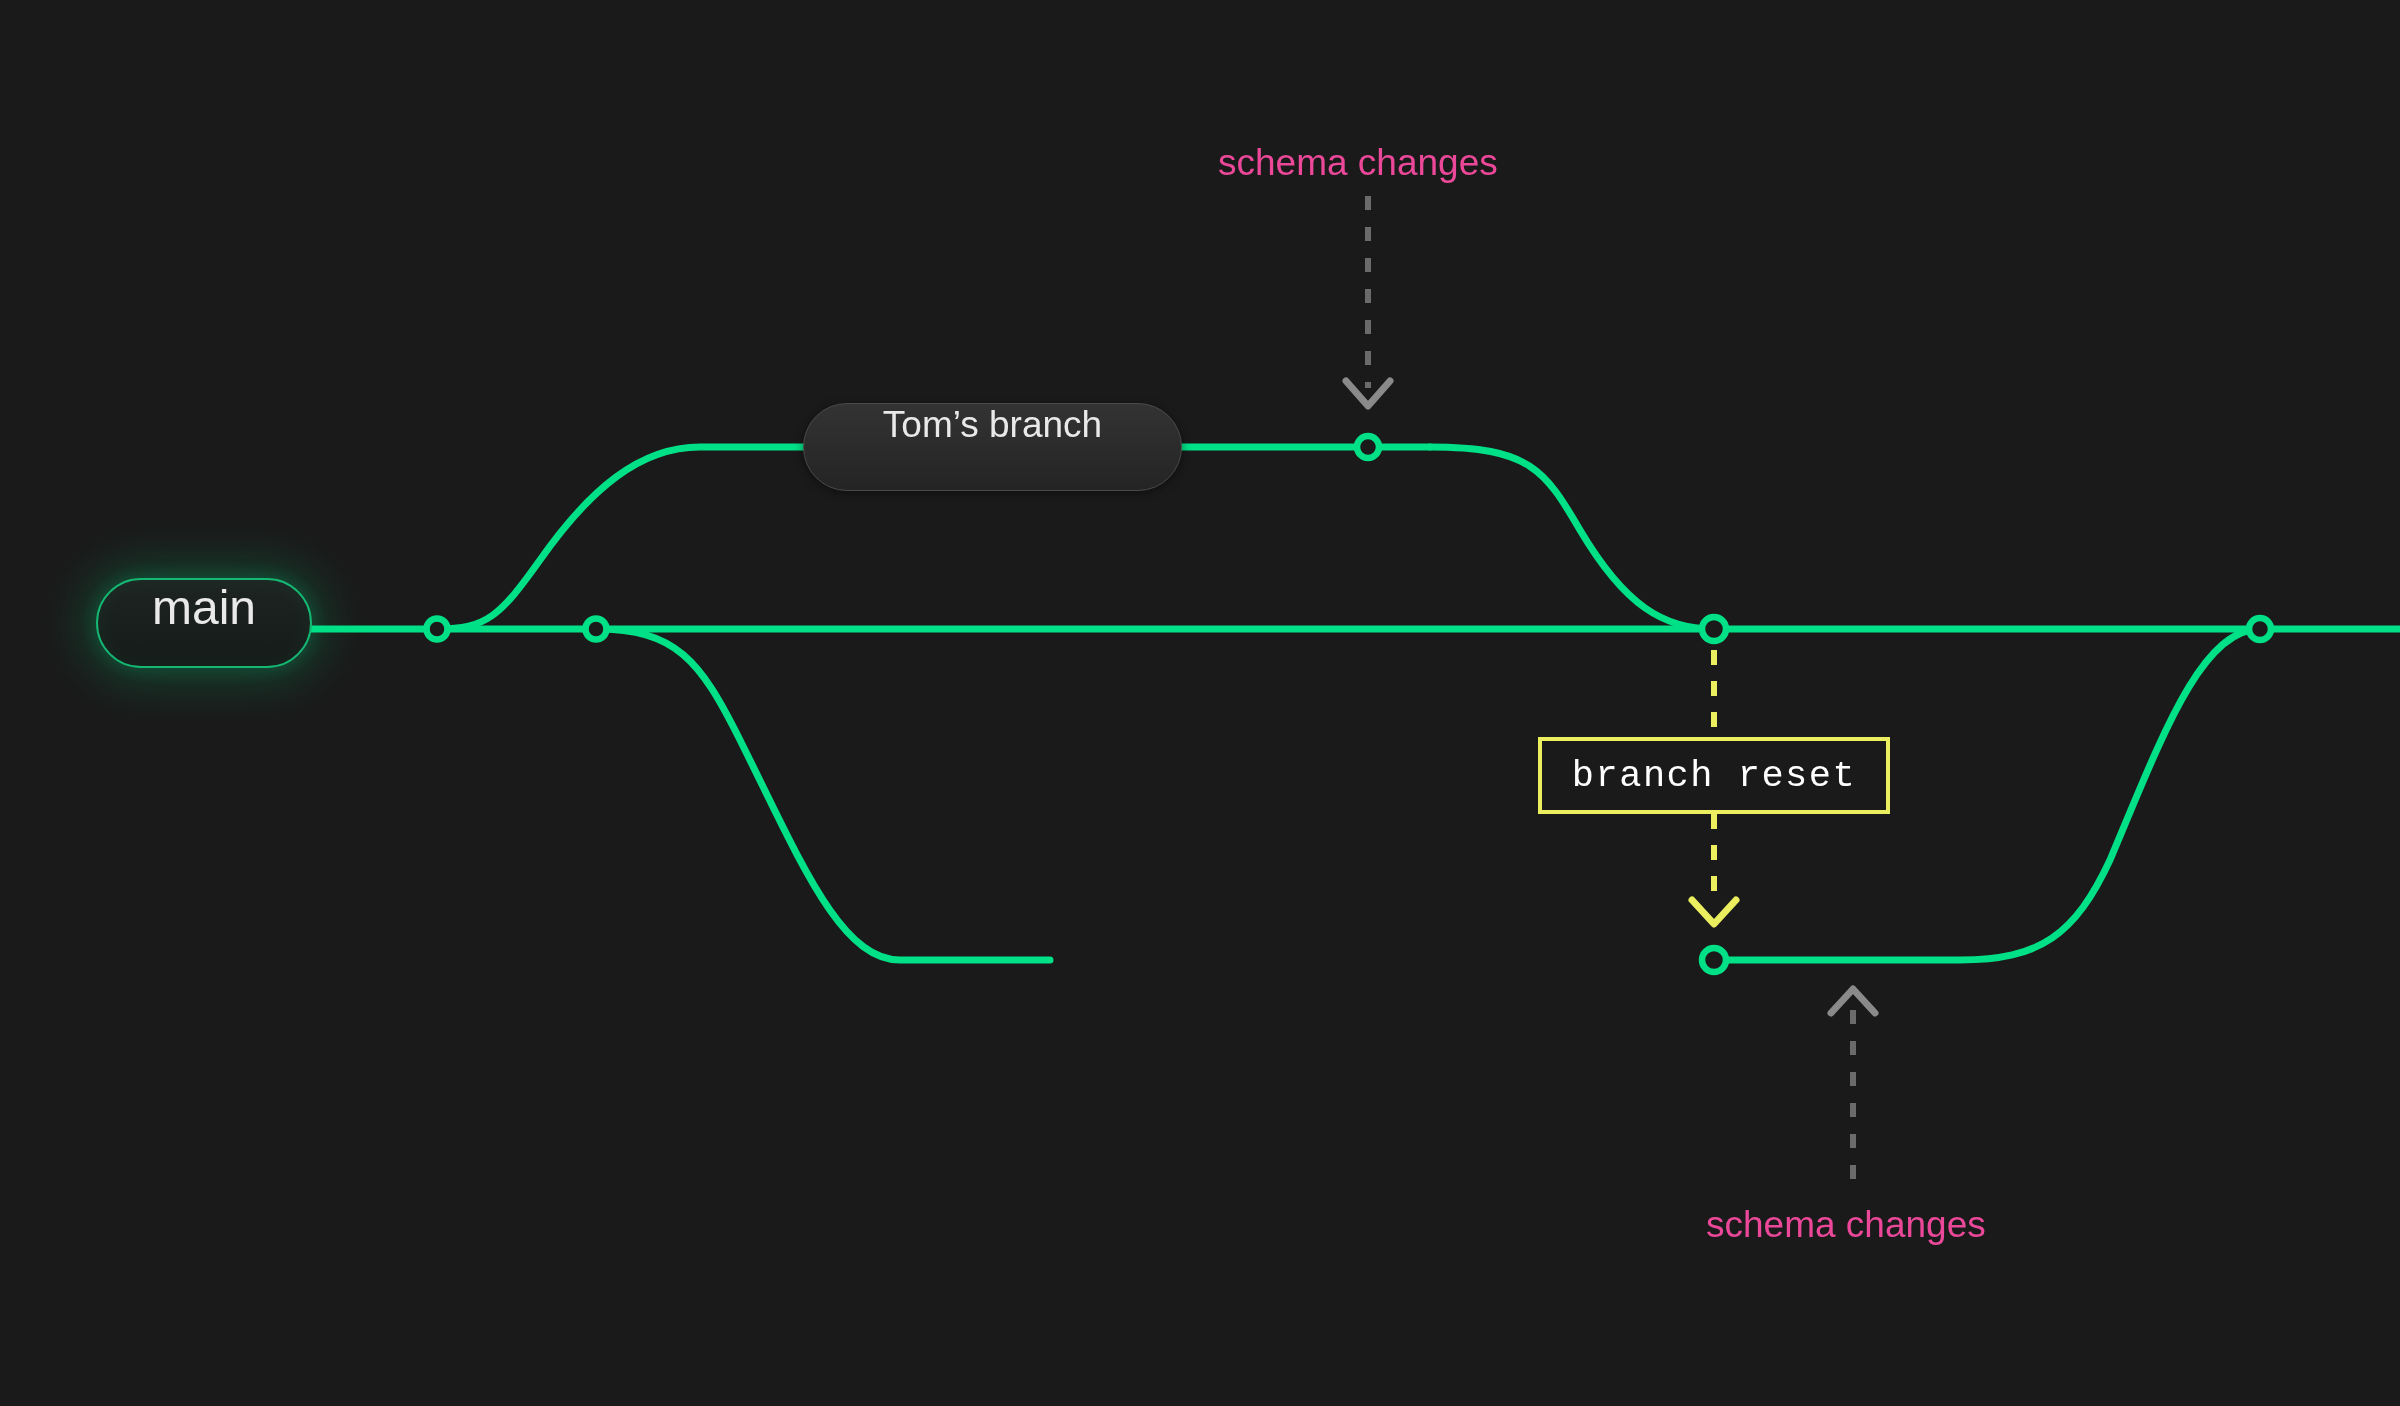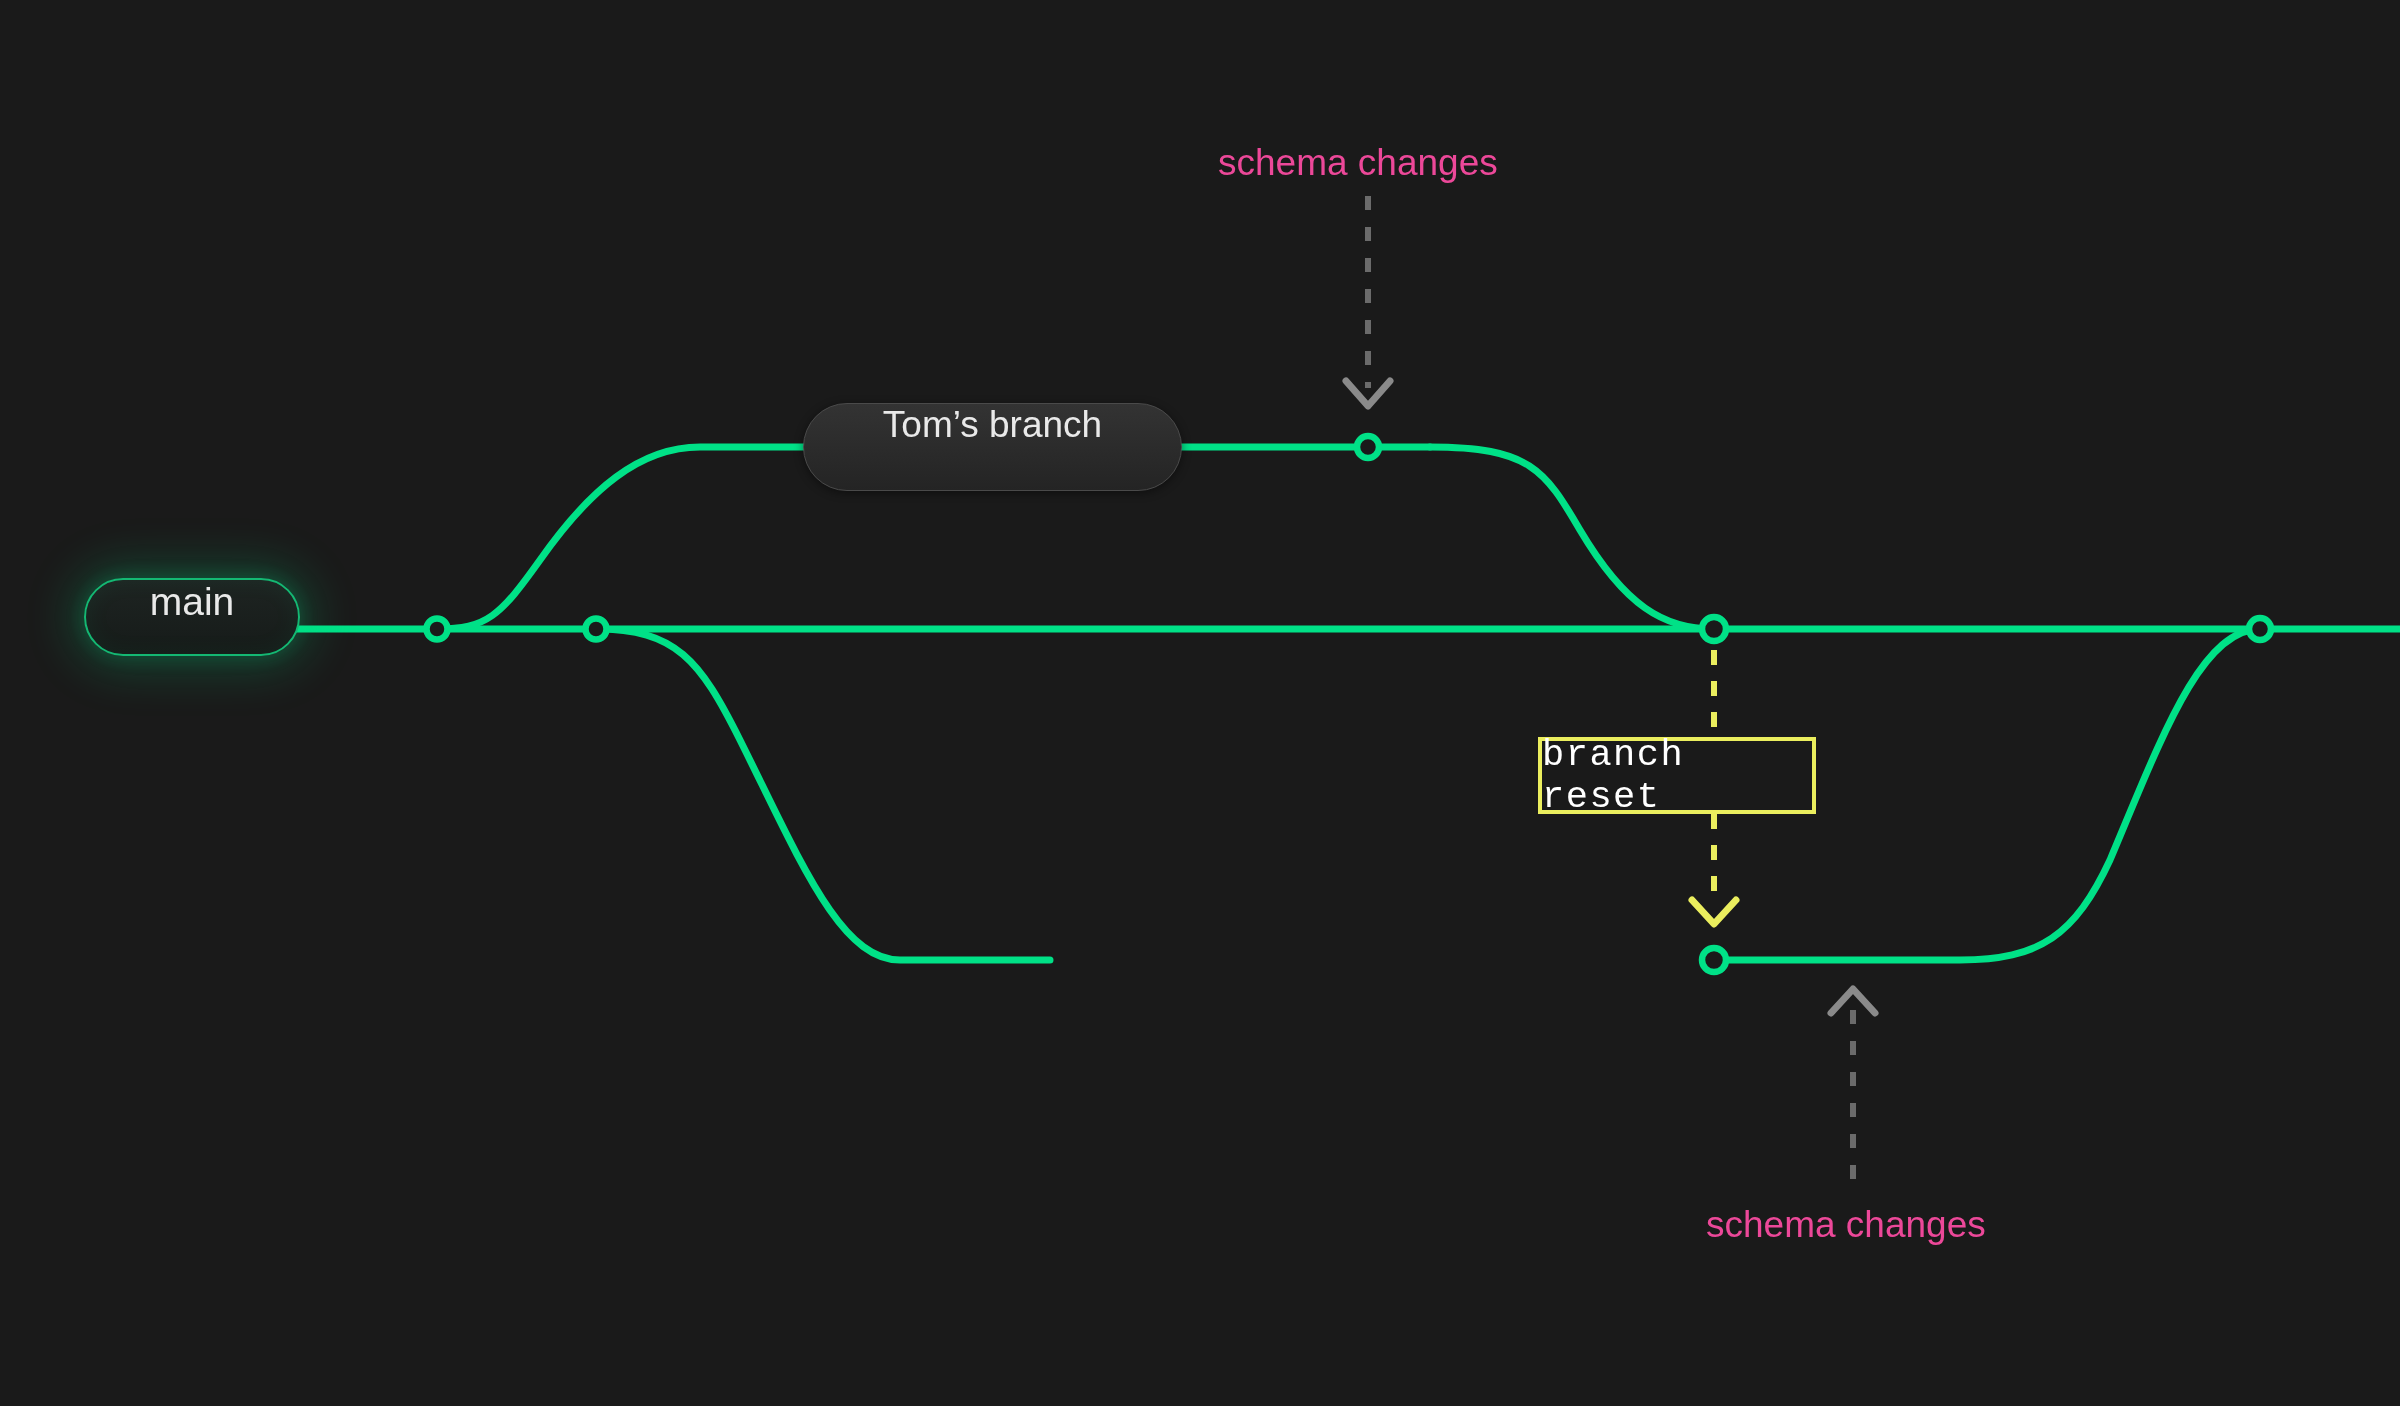--- a/index.html
+++ b/index.html
@@ -33,25 +33,25 @@
     position: absolute;
     display: flex;
     justify-content: center;
     box-sizing: border-box;
     border-radius: 999px;
     color: #e9e9e9;
     white-space: nowrap;
     font-family: "Liberation Sans", sans-serif;
   }
   .pill-main {
-    left: 84px;
+    left: 96px;
     top: 578px;
     width: 216px;
-    height: 78px;
-    font-size: 39px;
+    height: 90px;
+    font-size: 48px;
     background: linear-gradient(180deg, #1e2422 0%, #161b19 100%);
     border: 2px solid #14b873;
     box-shadow: 0 0 48px 14px rgba(0, 225, 135, 0.20),
                 0 0 18px 2px rgba(0, 225, 135, 0.16),
                 inset 0 0 24px rgba(0, 225, 135, 0.06);
   }
   .pill-branch {
     height: 88px;
     font-size: 37px;
     background: linear-gradient(180deg, #333333 0%, #242424 100%);
@@ -68,21 +68,21 @@
     ;
     top: 915px;
     width: 385px;
   }
 
   
   .reset-box {
     position: absolute;
     left: 1538px;
     top: 737px;
-    width: 278px;
+    width: 352px;
     height: 77px;
     box-sizing: border-box;
     display: flex;
     align-items: center;
     justify-content: center;
     background: #1a1a1a;
     border: 4px solid #ebee5e;
     color: #ffffff;
     font-family: "Liberation Mono", monospace;
     font-size: 37px;

